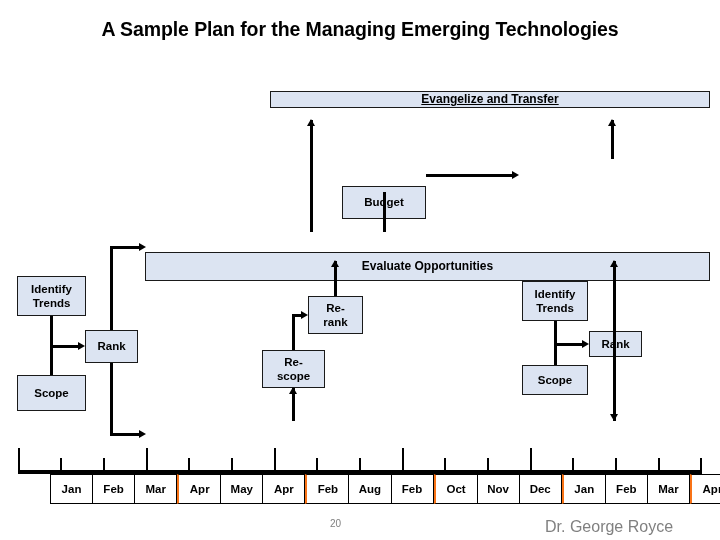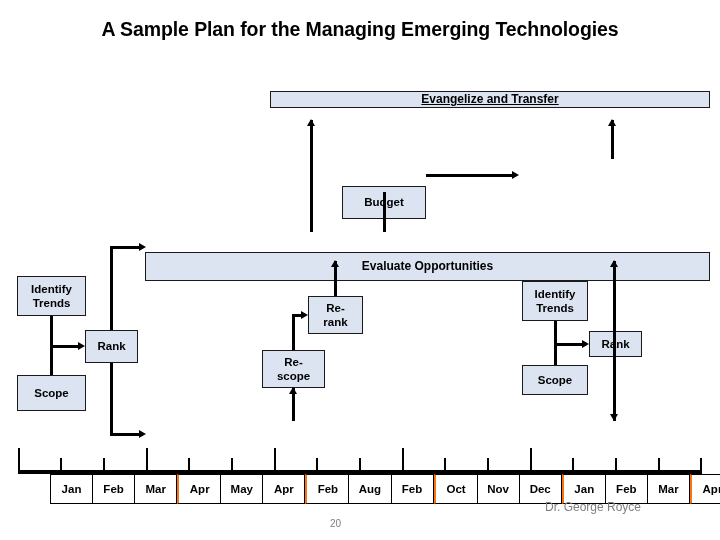--- a/index.html
+++ b/index.html
@@ -112,22 +112,22 @@
   #footer-page {
     position: absolute;
     left: 330px;
     top: 518px;
     font-size: 10px;
     color: #808080;
   }
   #footer-author {
     position: absolute;
     left: 545px;
-    top: 500px;
-    font-size: 12px;
+    top: 518px;
+    font-size: 16px;
     color: #808080;
   }
 </style>
 </head>
 <body>
 
 <div id="slide">
 
   <div id="title">A Sample Plan for the Managing Emerging Technologies</div>
 

